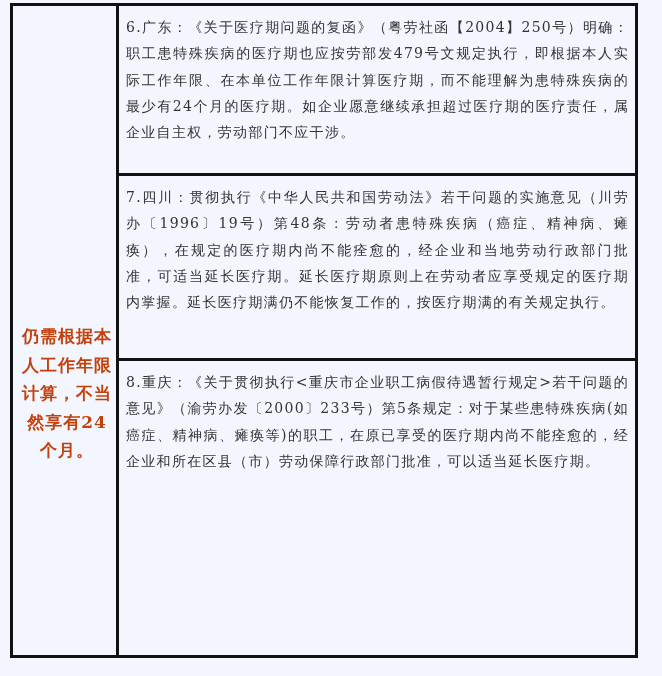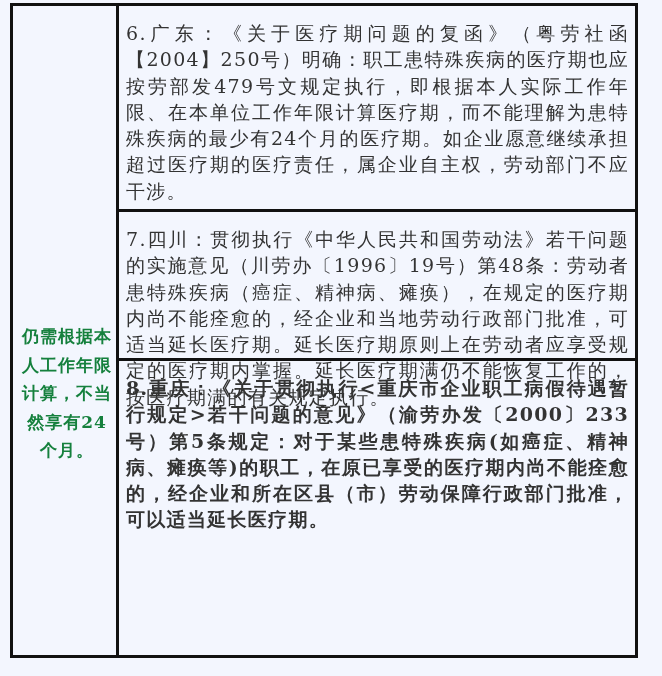--- a/index.html
+++ b/index.html
@@ -18,36 +18,36 @@
     box-sizing:border-box;
   }
   .left-col {
     position:absolute; left:0; top:0; width:106px; bottom:0;
     border-right:3px solid #111;
     box-sizing:border-box;
   }
   .left-text {
     position:absolute; left:8px; top:316px; width:92px;
     font-weight:bold; font-size:17px; line-height:28.5px;
-    text-align:center; letter-spacing:1px; color:#15803d;
+    text-align:center; letter-spacing:1px; color:#c2410c;
   }
   .right-col { position:absolute; left:106px; right:0; top:0; bottom:0; }
   .row {
     position:absolute; left:0; right:0;
     box-sizing:border-box;
-    padding:14px 6px 0 7px;
-    font-size:19px; line-height:26.3px;
+    padding:8px 6px 0 7px;
+    font-size:14px; line-height:26.3px;
     letter-spacing:1.3px;
     text-align:justify;
     color:#333;
   }
   .row + .row { border-top:3px solid #111; }
   .r6 { top:0; height:167px; }
-  .r7 { top:167px; height:185px;margin-top:36px; }
-  .r8 { top:352px; height:161px;font-weight:bold; }
+  .r7 { top:167px; height:185px; }
+  .r8 { top:352px; height:161px; }
   .r9 { top:513px; bottom:0; }
 </style>
 </head>
 <body>
 
 <div class="table">
   <div class="left-col">
     <div class="left-text">仍需根据本人工作年限计算，不当然享有24个月。</div>
   </div>
   <div class="right-col">

